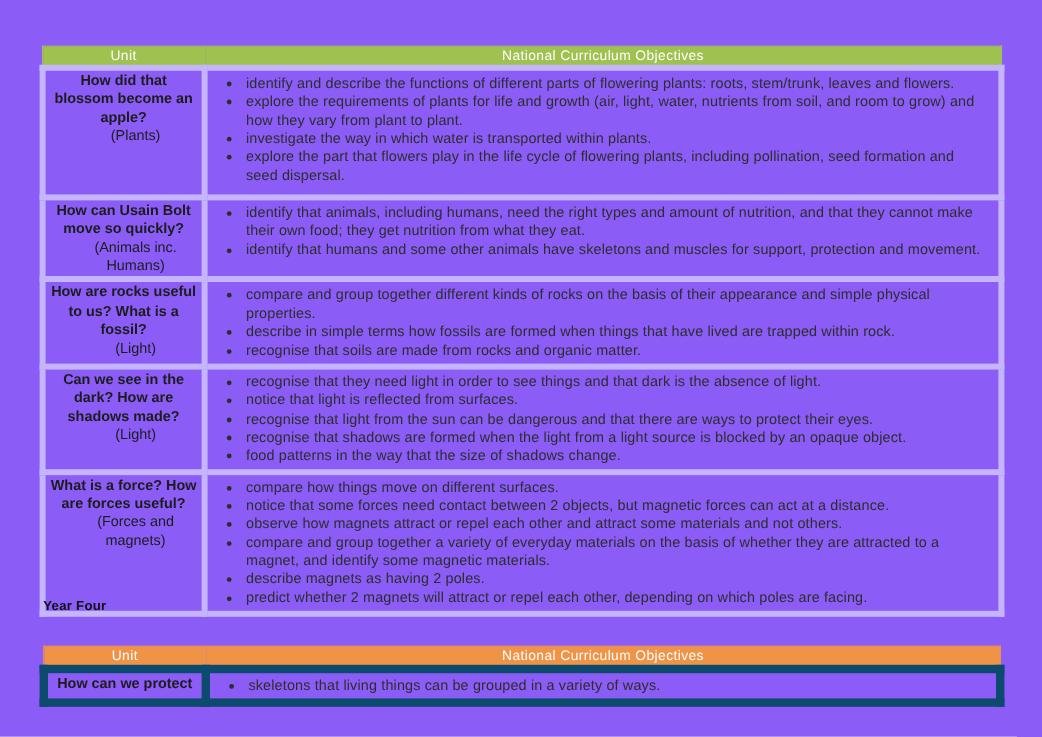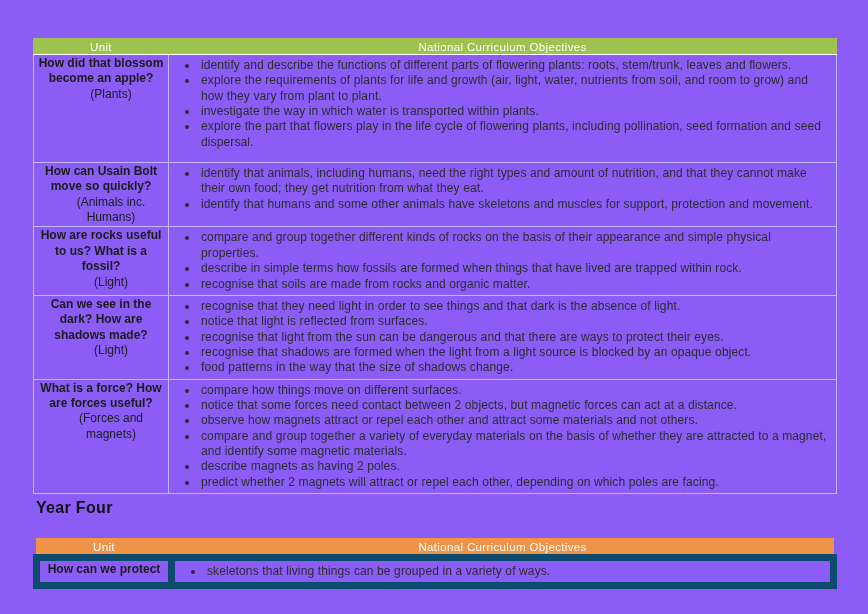--- a/index.html
+++ b/index.html
@@ -13,42 +13,42 @@
     border-collapse:collapse; table-layout:fixed;
     font-size:12px; color:#2d2d2d;
   }
   col.unit-col { width:135px; }
   table.curriculum th {
     height:15px; padding:0 2px; font-weight:normal; font-size:11.5px;
     color:#ffffff; text-align:center; letter-spacing:0.03em;
   }
   .green-table { top:38px; }
   .green-table th { background:#9ec14f; border:1px solid #9ec14f; border-bottom:1px solid #ffffff; }
-  .green-table td { border:1px solid #c4b5fd; }
+  .green-table td { border:5px solid #c4b5fd; }
   .green-table tbody tr:nth-child(1) { height:108px; }
   .green-table tbody tr:nth-child(2) { height:54px; }
   .green-table tbody tr:nth-child(3) { height:61px; }
   .green-table tbody tr:nth-child(4) { height:78px; }
   .green-table tbody tr:nth-child(5) { height:106px; }
   .orange-table { top:538px; }
   .orange-table th { background:#ef9347; border:1px solid #ef9347; border-bottom:1px solid #ffffff; }
   .orange-table td { border:7px solid #0c4a6e; }
   .orange-table tbody tr { height:18px; }
   td { vertical-align:top; }
   td.unit-cell {
     text-align:center; font-weight:bold; color:#1c1c1c;
     padding:1px 3px; line-height:1.28; font-size:12px;
   }
   .unit-subtitle { font-weight:normal;margin-left:20px; }
   td.objectives-cell { padding:1px 8px 1px 0; }
   .objectives-cell ul { margin:2px 0; padding-left:30px; }
   .objectives-cell li { padding-left:2px; line-height:1.28; letter-spacing:0.01em; }
   .section-heading {
     position:absolute; left:36px; top:499px;
-    font-weight:bold; font-size:16px; color:#111111; letter-spacing:0.02em;
+    font-weight:bold; font-size:11px; color:#111111; letter-spacing:0.02em;
   }
 </style>
 </head>
 <body>
 
 <div class="page">
 
   <table class="curriculum green-table">
     <colgroup>
         <col class="unit-col">

